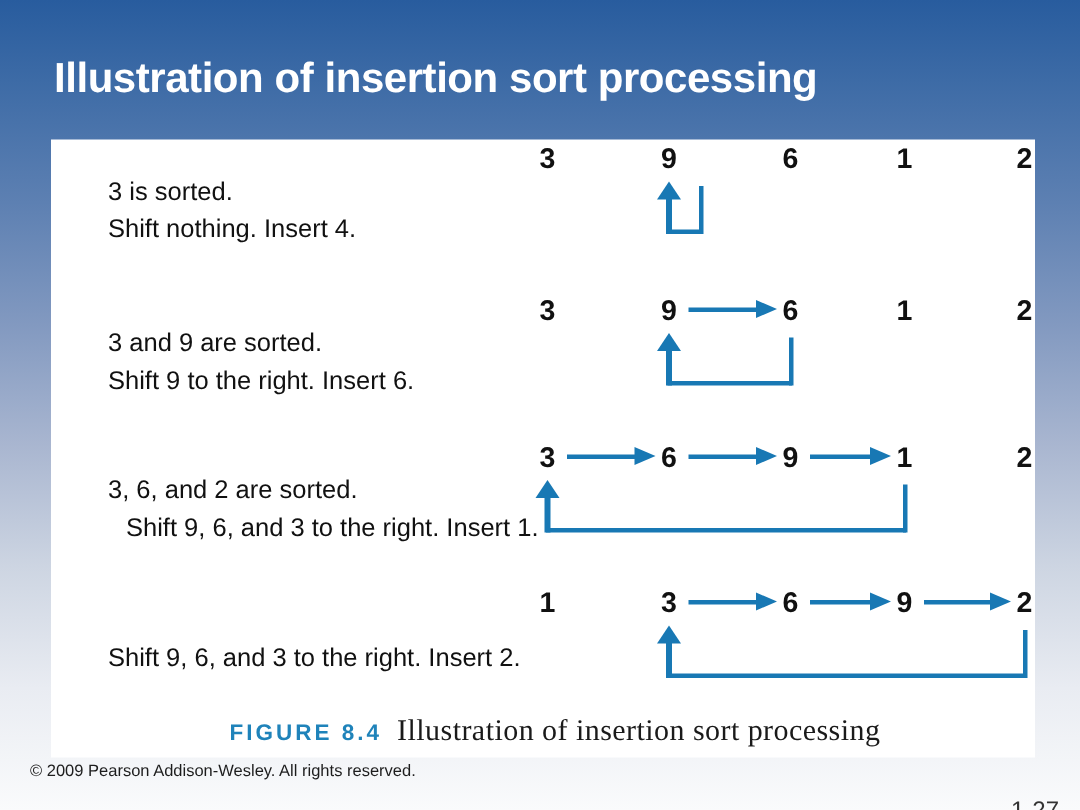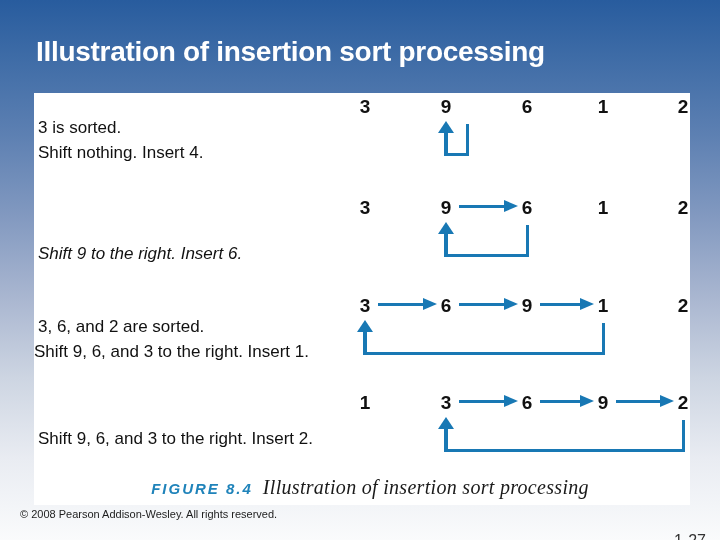--- a/index.html
+++ b/index.html
@@ -14,40 +14,41 @@
     white-space:nowrap;
   }
   .panel{
     position:absolute;left:34px;top:93px;width:656px;height:412px;
     background:#ffffff;
   }
   #figure-rows{position:absolute;left:0;top:0;right:0;bottom:0;}
   .desc{
     position:absolute;font-size:17px;line-height:20px;color:#111;
     white-space:nowrap;
+    margin-left:34px;
   }
   .num{
     position:absolute;width:32px;text-align:center;
     font-size:19px;font-weight:bold;color:#111;
   }
   .h-shaft{position:absolute;height:3px;background:var(--arrow);}
   .v-shaft{position:absolute;width:3px;background:var(--arrow);}
   .v-shaft.thick{width:4px;}
   .head-right{
     position:absolute;width:0;height:0;
     border-left:14px solid var(--arrow);
     border-top:6px solid transparent;border-bottom:6px solid transparent;
   }
   .head-up{
     position:absolute;width:0;height:0;
     border-bottom:12px solid var(--arrow);
     border-left:8px solid transparent;border-right:8px solid transparent;
   }
   .caption{
-    position:absolute;left:16px;right:0;top:383px;text-align:center;white-space:nowrap;font-style:italic;
+    position:absolute;left:16px;right:0;top:383px;text-align:center;white-space:nowrap;
   }
   .cap-label{
     color:var(--caption-blue);font-weight:bold;font-size:15px;letter-spacing:2px;
     margin-right:10px;
   }
   .cap-text{
     font-family:"Liberation Serif",serif;font-size:20px;color:#1a1a1a;letter-spacing:0.3px;
   }
   .copyright{
     position:absolute;left:20px;top:508px;font-size:11px;color:#1d1d1d;
@@ -68,34 +69,35 @@
         <div class="desc" style="left: 4px; top: 50px;">Shift nothing. Insert 4.</div>
         <div class="num" style="left: 315px; top: 3px;">3</div>
         <div class="num" style="left: 396px; top: 3px;">9</div>
         <div class="num" style="left: 477px; top: 3px;">6</div>
         <div class="num" style="left: 553px; top: 3px;">1</div>
         <div class="num" style="left: 633px; top: 3px;">2</div>
         <div class="v-shaft" style="left: 432px; top: 31px; height: 32px;"></div>
         <div class="h-shaft" style="left: 411px; top: 60px; width: 23px;"></div>
         <div class="v-shaft thick" style="left: 410px; top: 38px; height: 25px;"></div>
         <div class="head-up" style="left: 404px; top: 28px;"></div>
-        <div class="desc" style="left: 4px; top: 151px; font-style: italic;">Shift 9 to the right. Insert 6.</div>
+        <div class="desc" style="left: 4px; top: 126px;">3 and 9 are sorted.</div>
+        <div class="desc" style="left: 4px; top: 151px;">Shift 9 to the right. Insert 6.</div>
         <div class="num" style="left: 315px; top: 104px;">3</div>
         <div class="num" style="left: 396px; top: 104px;">9</div>
         <div class="num" style="left: 477px; top: 104px;">6</div>
         <div class="num" style="left: 553px; top: 104px;">1</div>
         <div class="num" style="left: 633px; top: 104px;">2</div>
         <div class="h-shaft" style="left: 425px; top: 112px; width: 46px;"></div>
         <div class="head-right" style="left: 470px; top: 107px;"></div>
         <div class="v-shaft" style="left: 492px; top: 132px; height: 32px;"></div>
         <div class="h-shaft" style="left: 411px; top: 161px; width: 83px;"></div>
         <div class="v-shaft thick" style="left: 410px; top: 139px; height: 25px;"></div>
         <div class="head-up" style="left: 404px; top: 129px;"></div>
         <div class="desc" style="left: 4px; top: 224px;">3, 6, and 2 are sorted.</div>
-        <div class="desc" style="left: 0; top: 249px;">Shift 9, 6, and 3 to the right. Insert 1.</div>
+        <div class="desc" style="left: 16px; top: 249px;">Shift 9, 6, and 3 to the right. Insert 1.</div>
         <div class="num" style="left: 315px; top: 202px;">3</div>
         <div class="num" style="left: 396px; top: 202px;">6</div>
         <div class="num" style="left: 477px; top: 202px;">9</div>
         <div class="num" style="left: 553px; top: 202px;">1</div>
         <div class="num" style="left: 633px; top: 202px;">2</div>
         <div class="h-shaft" style="left: 344px; top: 210px; width: 46px;"></div>
         <div class="head-right" style="left: 389px; top: 205px;"></div>
         <div class="h-shaft" style="left: 425px; top: 210px; width: 46px;"></div>
         <div class="head-right" style="left: 470px; top: 205px;"></div>
         <div class="h-shaft" style="left: 506px; top: 210px; width: 41px;"></div>
@@ -119,15 +121,15 @@
         <div class="v-shaft" style="left: 648px; top: 327px; height: 32px;"></div>
         <div class="h-shaft" style="left: 411px; top: 356px; width: 239px;"></div>
         <div class="v-shaft thick" style="left: 410px; top: 334px; height: 25px;"></div>
         <div class="head-up" style="left: 404px; top: 324px;"></div>
       </div>
     <div class="caption">
       <span class="cap-label">FIGURE 8.4</span><span class="cap-text">Illustration of insertion sort processing</span>
     </div>
   </div>
 
-  <div class="copyright">© 2008 Pearson Addison-Wesley. All rights reserved.</div>
+  <div class="copyright">© 2009 Pearson Addison-Wesley. All rights reserved.</div>
   <div class="pagenum">1-27</div>
 </div>
 
 </body></html>

